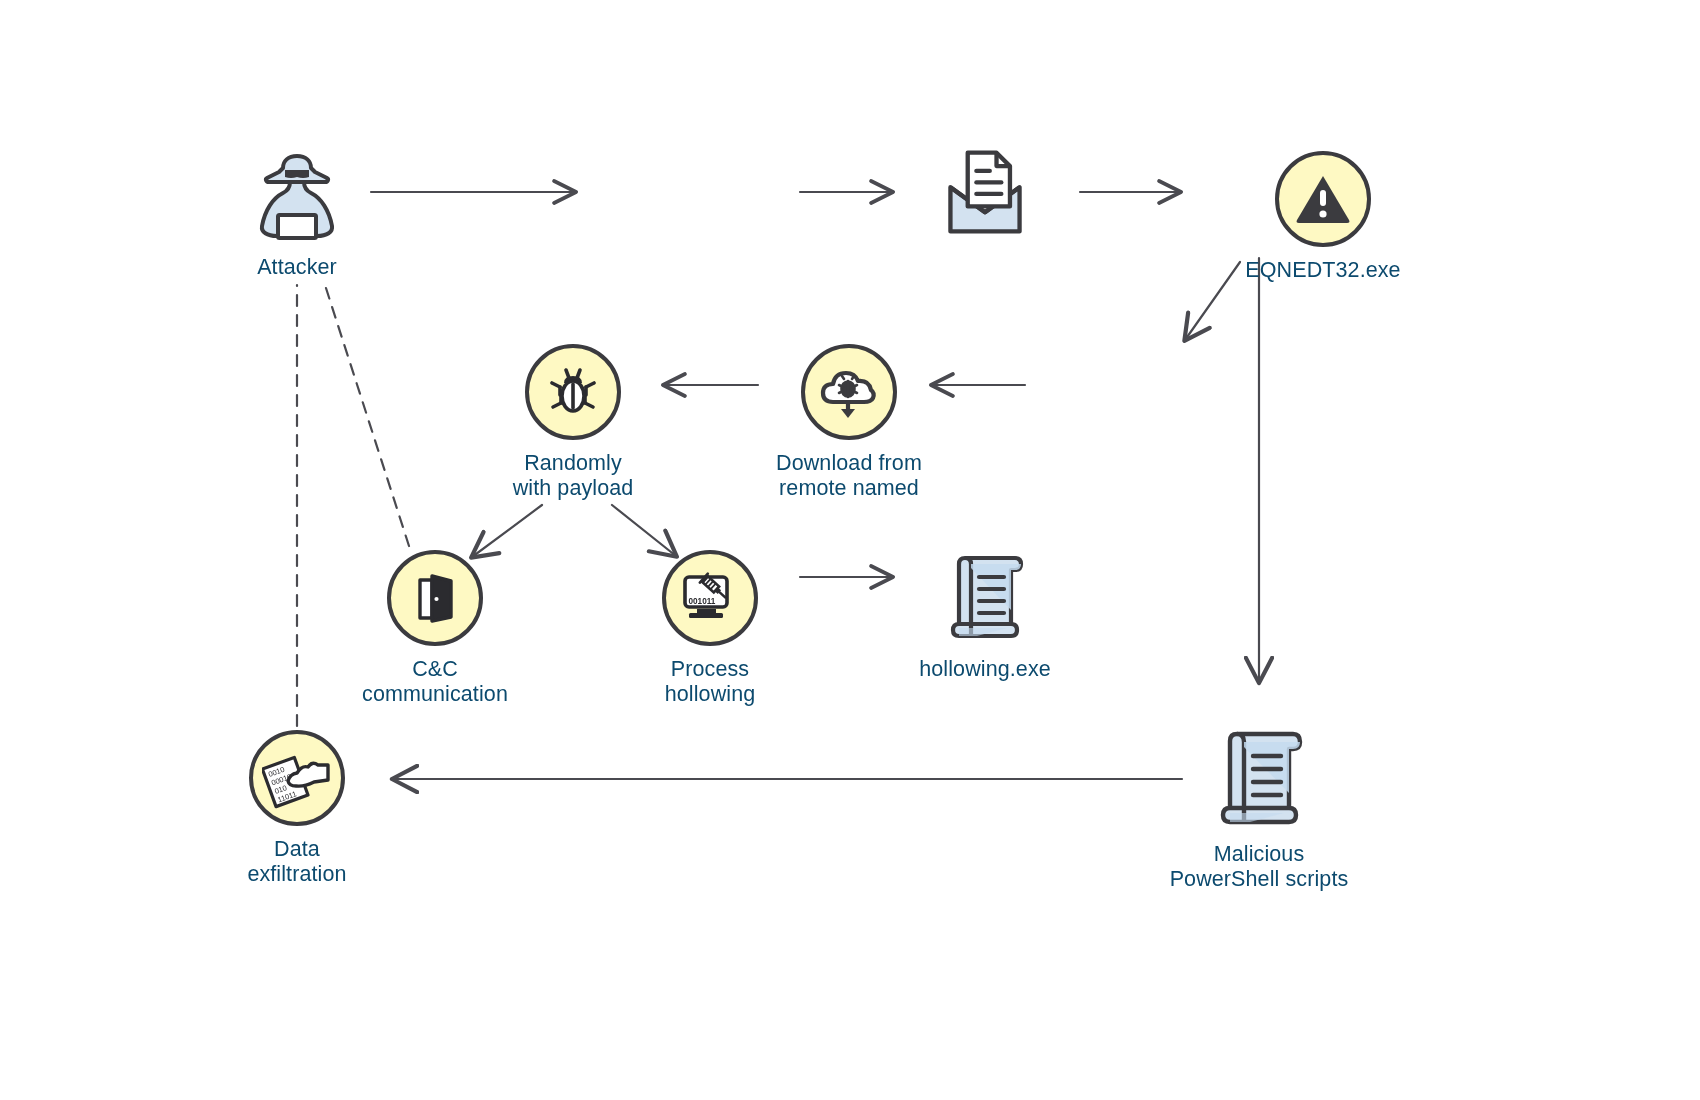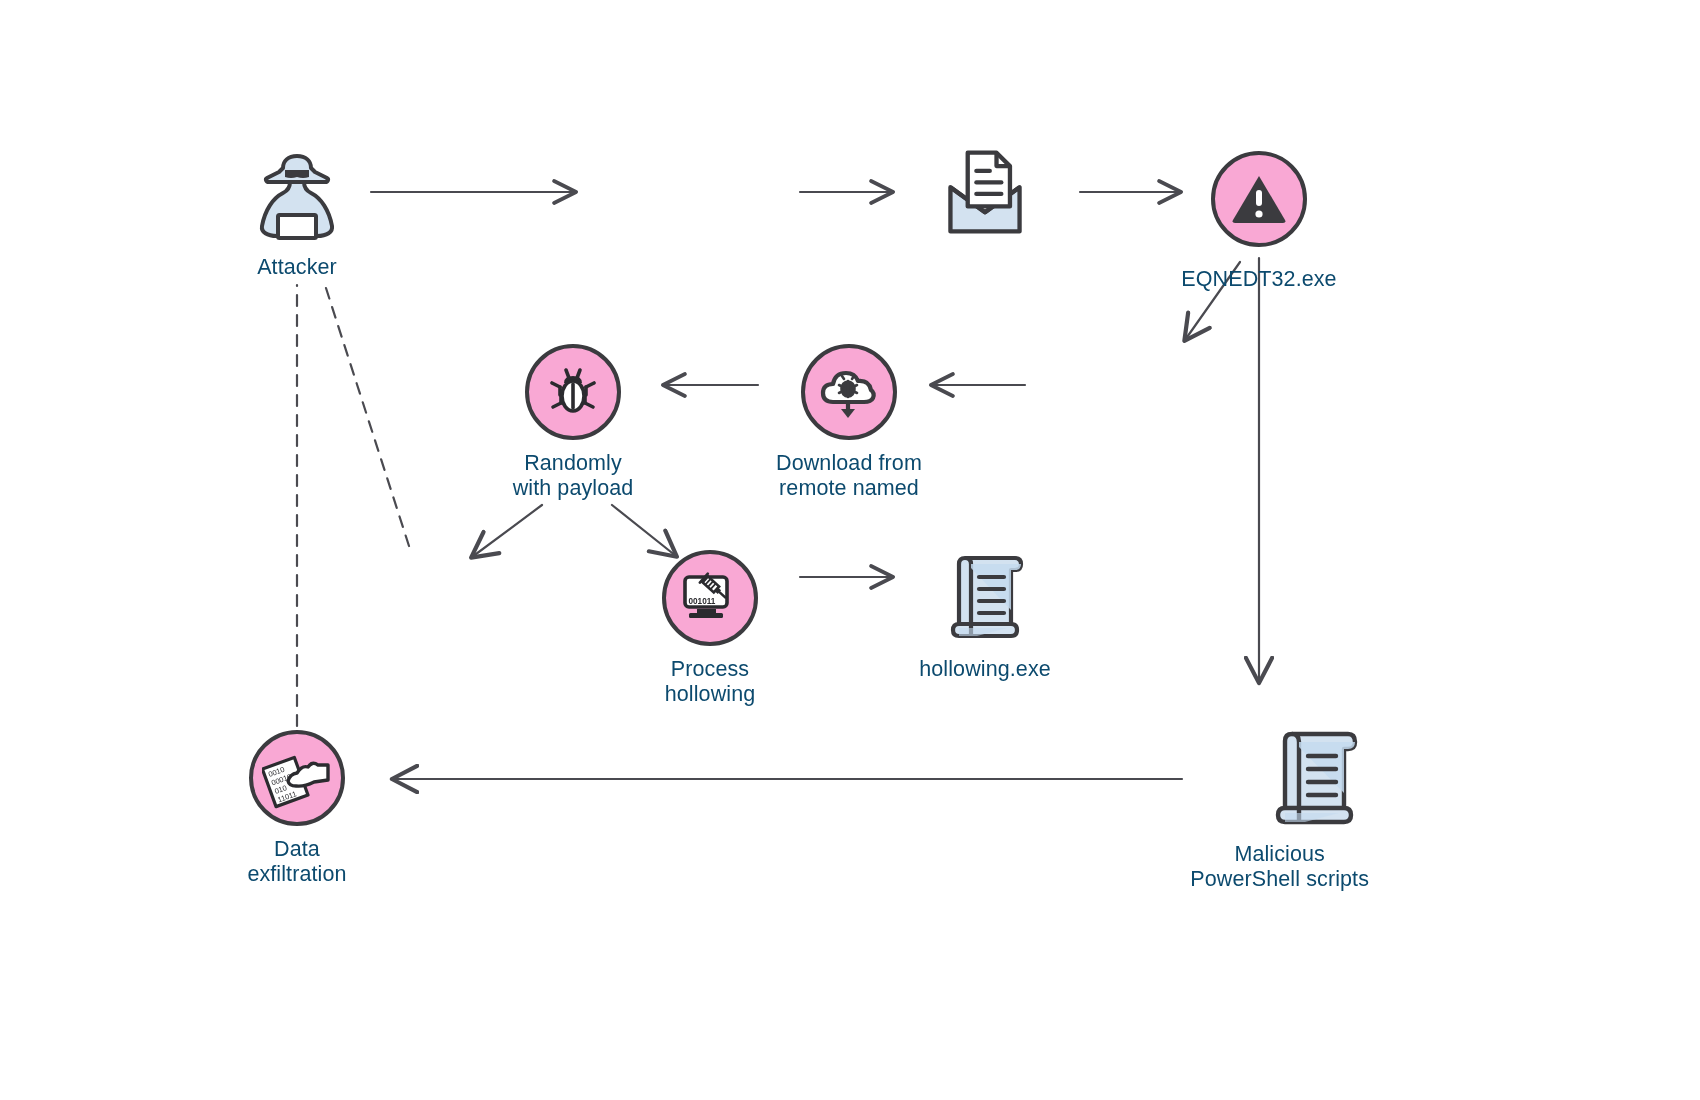--- a/index.html
+++ b/index.html
@@ -30,21 +30,21 @@
   .node-icon {
     position: relative;
     display: flex;
     align-items: center;
     justify-content: center;
   }
   .circle-icon {
     width: 96px;
     height: 96px;
     border-radius: 50%;
-    background: #f9a8d4;
+    background: #fef9c3;
     border: 4.5px solid #3b3b3f;
     box-sizing: border-box;
     display: flex;
     align-items: center;
     justify-content: center;
   }
   .plain-icon {
     width: 96px;
     height: 96px;
     display: flex;
@@ -133,21 +133,21 @@
         <path d="M62 8 L62 22 L76 22" fill="none" stroke="#3b3b3f" stroke-width="4.5" stroke-linejoin="round"></path>
         <g stroke="#3b3b3f" stroke-width="4.5" stroke-linecap="round">
           <line x1="41" y1="27" x2="55" y2="27"></line>
           <line x1="41" y1="39" x2="67" y2="39"></line>
           <line x1="41" y1="51" x2="67" y2="51"></line>
         </g>
       </svg>
     </div>
   </div>
 
-  <div class="node" style="left:1159px; top:151px; width:200px;gap:9px;">
+  <div class="node" style="left:1223px; top:151px; width:200px;">
     <div class="node-icon">
       <div class="circle-icon">
         <svg width="58" height="58" viewBox="0 0 58 58">
           <path d="M29 6 L55 50 Q56.5 53 53 53 L5 53 Q1.5 53 3 50 Z" fill="#3b3b3f"></path>
           <rect x="26" y="20" width="6" height="16" rx="3" fill="#ffffff"></rect>
           <circle cx="29" cy="44" r="3.6" fill="#ffffff"></circle>
         </svg>
       </div>
     </div>
     <div class="node-label">EQNEDT32.exe</div>
@@ -200,20 +200,33 @@
           <path d="M27 11 Q36 11 36 18 L18 18 Q18 11 27 11 Z" fill="#2b2b2f"></path>
           <ellipse cx="27" cy="31" rx="11" ry="15" fill="#ffffff" stroke="#2b2b2f" stroke-width="3.6"></ellipse>
           <line x1="27" y1="19" x2="27" y2="43" stroke="#2b2b2f" stroke-width="3.6" stroke-linecap="round"></line>
         </svg>
       </div>
     </div>
     <div class="node-label">Randomly
 with payload</div>
   </div>
 
+  <div class="node" style="left:335px; top:550px; width:200px;">
+    <div class="node-icon">
+      <div class="circle-icon">
+        <svg width="54" height="54" viewBox="0 0 54 54">
+          <rect x="12" y="9" width="12" height="38" fill="#ffffff" stroke="#2b2b2f" stroke-width="3.4" stroke-linejoin="round"></rect>
+          <path d="M24 5 L43 10 L43 46 L24 50 Z" fill="#2b2b2f" stroke="#2b2b2f" stroke-width="3.4" stroke-linejoin="round"></path>
+          <circle cx="28.5" cy="28" r="2.1" fill="#ffffff"></circle>
+        </svg>
+      </div>
+    </div>
+    <div class="node-label">C&amp;C
+communication</div>
+  </div>
 
   <div class="node" style="left:610px; top:550px; width:200px;">
     <div class="node-icon">
       <div class="circle-icon">
         <svg width="62" height="58" viewBox="0 0 62 58">
           <rect x="6" y="8" width="42" height="30" rx="4" fill="#ffffff" stroke="#2b2b2f" stroke-width="3.6" stroke-linejoin="round"></rect>
           <rect x="18" y="40" width="19" height="4" fill="#2b2b2f"></rect>
           <rect x="10" y="44" width="34" height="5" rx="1.5" fill="#2b2b2f"></rect>
           <text x="9.5" y="35" font-family="'Liberation Sans', sans-serif" font-size="8.2" font-weight="bold" fill="#2b2b2f">001011</text>
           <g transform="translate(33 3) rotate(42)">
@@ -245,21 +258,21 @@
           <line x1="42" y1="27" x2="67" y2="27"></line>
           <line x1="42" y1="39" x2="67" y2="39"></line>
           <line x1="42" y1="51" x2="67" y2="51"></line>
           <line x1="42" y1="63" x2="67" y2="63"></line>
         </g>
       </svg>
     </div>
     <div class="node-label">hollowing.exe</div>
   </div>
 
-  <div class="node" style="left:1149px; top:727px; width:220px;align-items:flex-end;">
+  <div class="node" style="left:1149px; top:727px; width:220px;">
     <div class="node-icon plain-icon" style="width:110px;height:104px;">
       <svg width="110" height="104" viewBox="0 0 110 104">
         <path d="M26 14 Q26 7 33 7 L89 7 Q96 7 96 15 Q96 22 89 22 L85 22 L85 86 L26 86 Z" fill="#d3e2f0" stroke="#3b3b3f" stroke-width="4.4" stroke-linejoin="round"></path>
         <path d="M33 7 Q40 7 40 15 L40 95 L26 95 Q19 95 19 88 Q19 81 26 81 L85 81 Q92 81 92 88 Q92 95 85 95 L40 95" fill="#d3e2f0" stroke="#3b3b3f" stroke-width="4.4" stroke-linejoin="round"></path>
         <path d="M40 20 L85 66 L85 22 L89 22 Q96 22 96 15 L40 15 Z" fill="#c4dbee" opacity="0.85"></path>
         <path d="M26 86 L80 86 L46 95 L26 95 Z" fill="#c4dbee" opacity="0.6"></path>
         <g stroke="#3b3b3f" stroke-width="4.4" stroke-linecap="round">
           <line x1="49" y1="29" x2="77" y2="29"></line>
           <line x1="49" y1="42" x2="77" y2="42"></line>
           <line x1="49" y1="55" x2="77" y2="55"></line>

